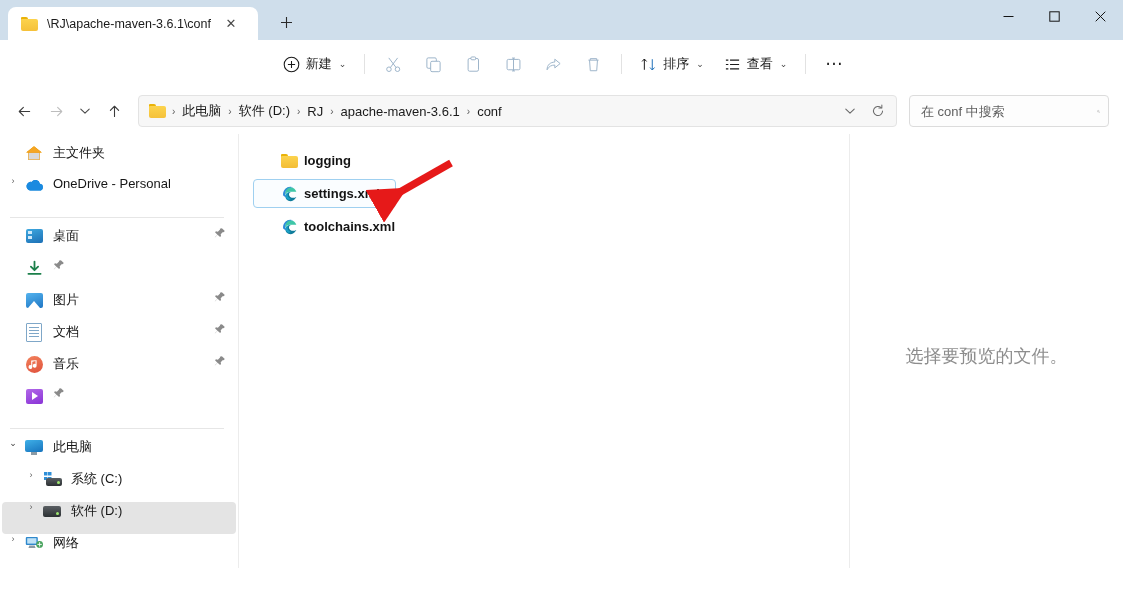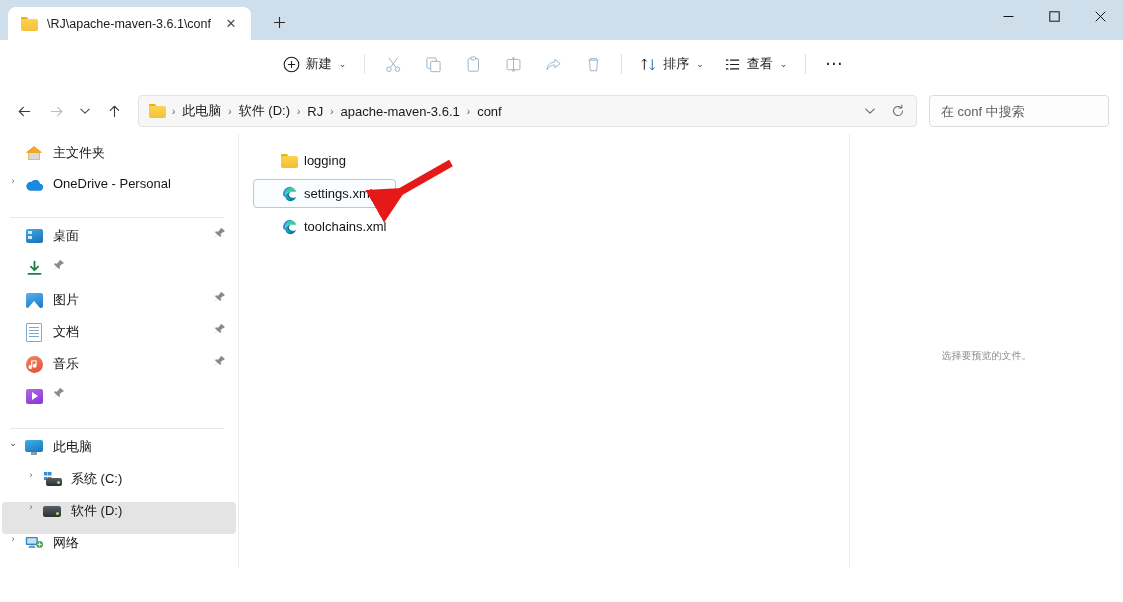--- a/index.html
+++ b/index.html
@@ -36,21 +36,21 @@
     align-items: flex-end;
     height: 40px;
     padding-left: 8px;
   }
   .tab {
     position: relative;
     display: flex;
     align-items: center;
     gap: 9px;
     height: 33px;
-    padding: 0 9px 0 13px;
+    padding: 0 16px 0 13px;
     background: #ffffff;
     border-radius: 8px 8px 0 0;
     min-width: 200px;
     box-sizing: border-box;
   }
   .tab-folder-icon {
     width: 17px;
     height: 14px;
     position: relative;
     flex: 0 0 auto;
@@ -232,21 +232,21 @@
   .addr-icon {
     width: 28px;
     height: 26px;
     display: flex;
     align-items: center;
     justify-content: center;
     color: #5a5a5a;
     border-radius: 4px;
   }
   .searchbox {
-    width: 180px;
+    width: 200px;
     height: 32px;
     border: 1px solid #dcdcdc;
     border-radius: 4px;
     background: #fdfdfd;
     display: flex;
     align-items: center;
     padding: 0 8px 0 11px;
     box-sizing: border-box;
   }
   .searchbox input {
@@ -456,20 +456,21 @@
   
   .content {
     flex: 1 1 auto;
     position: relative;
     background: #ffffff;
     border-left: 1px solid #ececec;
     overflow: hidden;
   }
   .filelist {
     padding: 12px 0 0 14px;
+    font-weight: bold;
   }
   .file-row {
     height: 29px;
     display: inline-flex;
     align-items: center;
     padding: 0 14px 0 26px;
     border-radius: 4px;
     border: 1px solid transparent;
     box-sizing: border-box;
     margin-bottom: 4px;
@@ -520,21 +521,21 @@
     right: 0;
     width: 274px;
     height: 100%;
     border-left: 1px solid #ececec;
     display: flex;
     align-items: center;
     justify-content: center;
     box-sizing: border-box;
   }
   .preview-text {
-    font-size: 10px;
+    font-size: 18px;
     color: #8d8d8d;
     margin-top: 10px;
   }
 
   
   .annotation {
     position: absolute;
     left: 0; top: 0;
     width: 100%; height: 100%;
     pointer-events: none;

